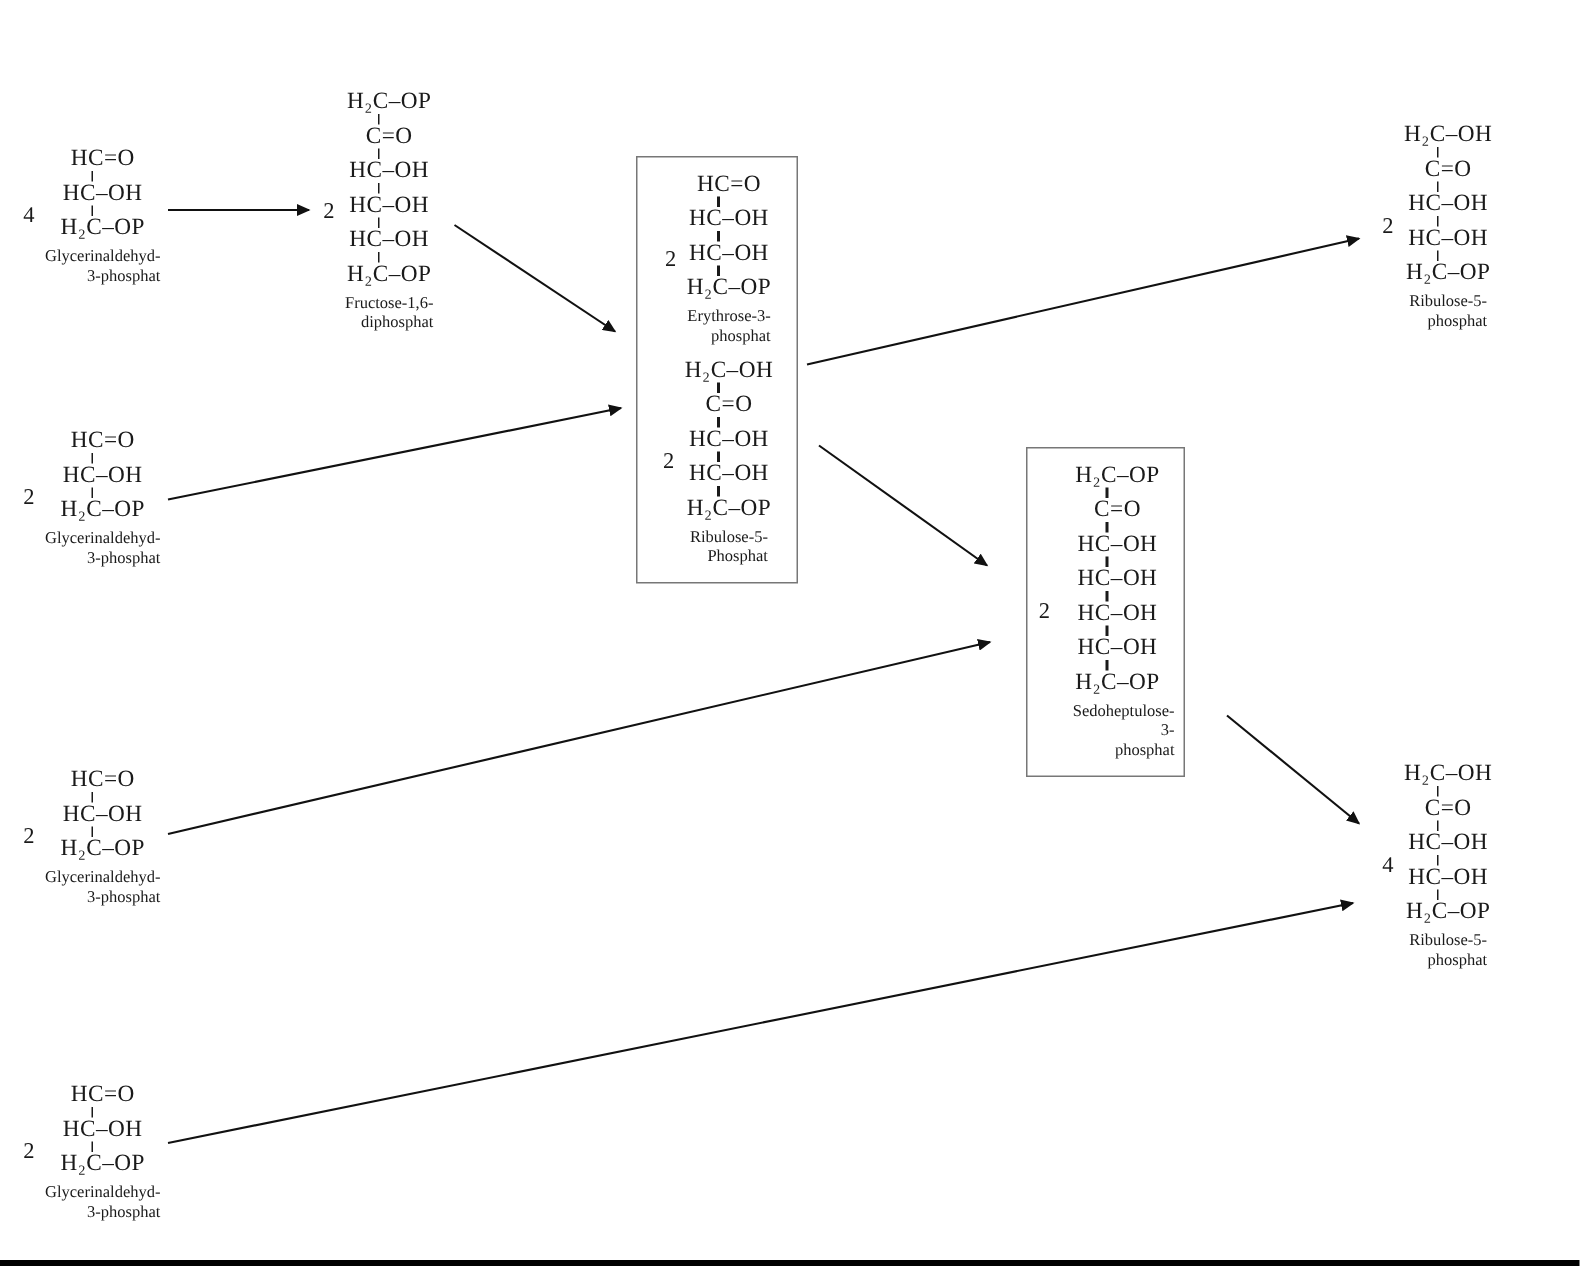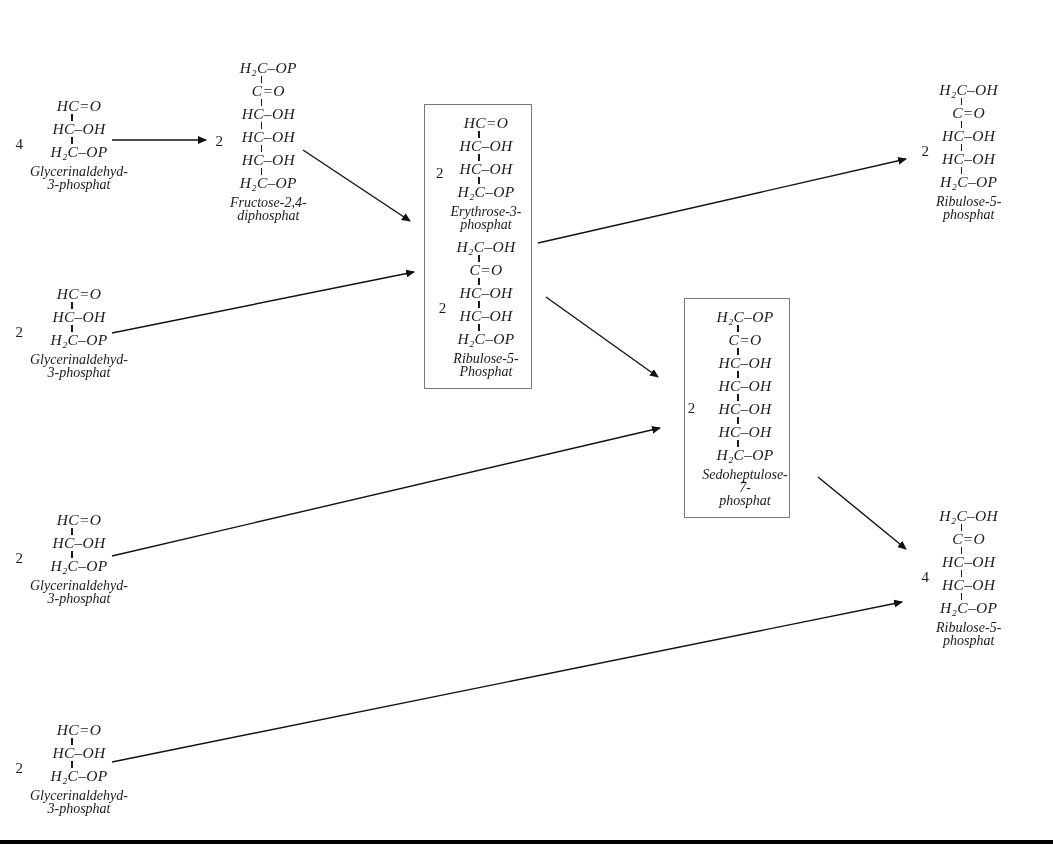--- a/index.html
+++ b/index.html
@@ -9,25 +9,25 @@
     position: relative; overflow: hidden;
     background: #ffffff; color: #1a1a1a;
     font-family: "Liberation Serif", "DejaVu Serif", serif;
   }
   #arrow-layer { position: absolute; left: 0; top: 0; z-index: 1; }
   .arrow-line { stroke: #111111; stroke-width: 1.4; }
 
   .molecule { position: absolute; display: flex; align-items: center; gap: 7px; z-index: 2; }
   .molecule.in-box { position: static; }
   .coef { font-size: 15px; min-width: 9px; text-align: right; }
-  .struct { display: flex; flex-direction: column; align-items: center; font-style: italic; }
+  .struct { display: flex; flex-direction: column; align-items: center; }
   .rows { display: flex; flex-direction: column; align-items: center; }
   .formula-row { font-size: 15.5px; line-height: 16px; letter-spacing: 0.3px; white-space: nowrap; }
   .bond { width: 1.2px; height: 7px; background: #1a1a1a; position: relative; left: -7px; }
-  .mol-label { font-size: 14px; line-height: 13px; margin-top: 5px; text-align: center; white-space: pre-line; }
+  .mol-label { font-size: 11px; line-height: 13px; margin-top: 5px; text-align: right; white-space: pre-line; }
 
   .group-box {
     position: absolute; z-index: 2;
     border: 1px solid #777777; background: #ffffff;
     display: flex; flex-direction: column; align-items: center;
     padding: 10px 6px; gap: 8px;
   }
   #box-erythrose-ribulose { left: 424px; top: 104px; width: 108px; }
   #box-sedoheptulose { left: 684px; top: 298px; width: 106px; }
 
@@ -84,21 +84,21 @@
         <div class="formula-row">C=O</div>
         <div class="bond"></div>
         <div class="formula-row">HC–OH</div>
         <div class="bond"></div>
         <div class="formula-row">HC–OH</div>
         <div class="bond"></div>
         <div class="formula-row">HC–OH</div>
         <div class="bond"></div>
         <div class="formula-row">H₂C–OP</div>
       </div>
-    <div class="mol-label">Fructose-2,4-
+    <div class="mol-label">Fructose-1,6-
 diphosphat</div>
   </div>
 </div>
 
 <div class="molecule" id="mol-g3p-2">
   <span class="coef">2</span>
   <div class="struct">
     <div class="rows">
         <div class="formula-row">HC=O</div>
         <div class="bond"></div>
@@ -179,21 +179,21 @@
           <div class="formula-row">HC–OH</div>
           <div class="bond"></div>
           <div class="formula-row">HC–OH</div>
           <div class="bond"></div>
           <div class="formula-row">HC–OH</div>
           <div class="bond"></div>
           <div class="formula-row">HC–OH</div>
           <div class="bond"></div>
           <div class="formula-row">H₂C–OP</div>
         </div>
-      <div class="mol-label">Sedoheptulose-7-
+      <div class="mol-label">Sedoheptulose-3-
 phosphat</div>
     </div>
   </div>
 </div>
 
 <div class="molecule" id="mol-g3p-3">
   <span class="coef">2</span>
   <div class="struct">
     <div class="rows">
         <div class="formula-row">HC=O</div>

